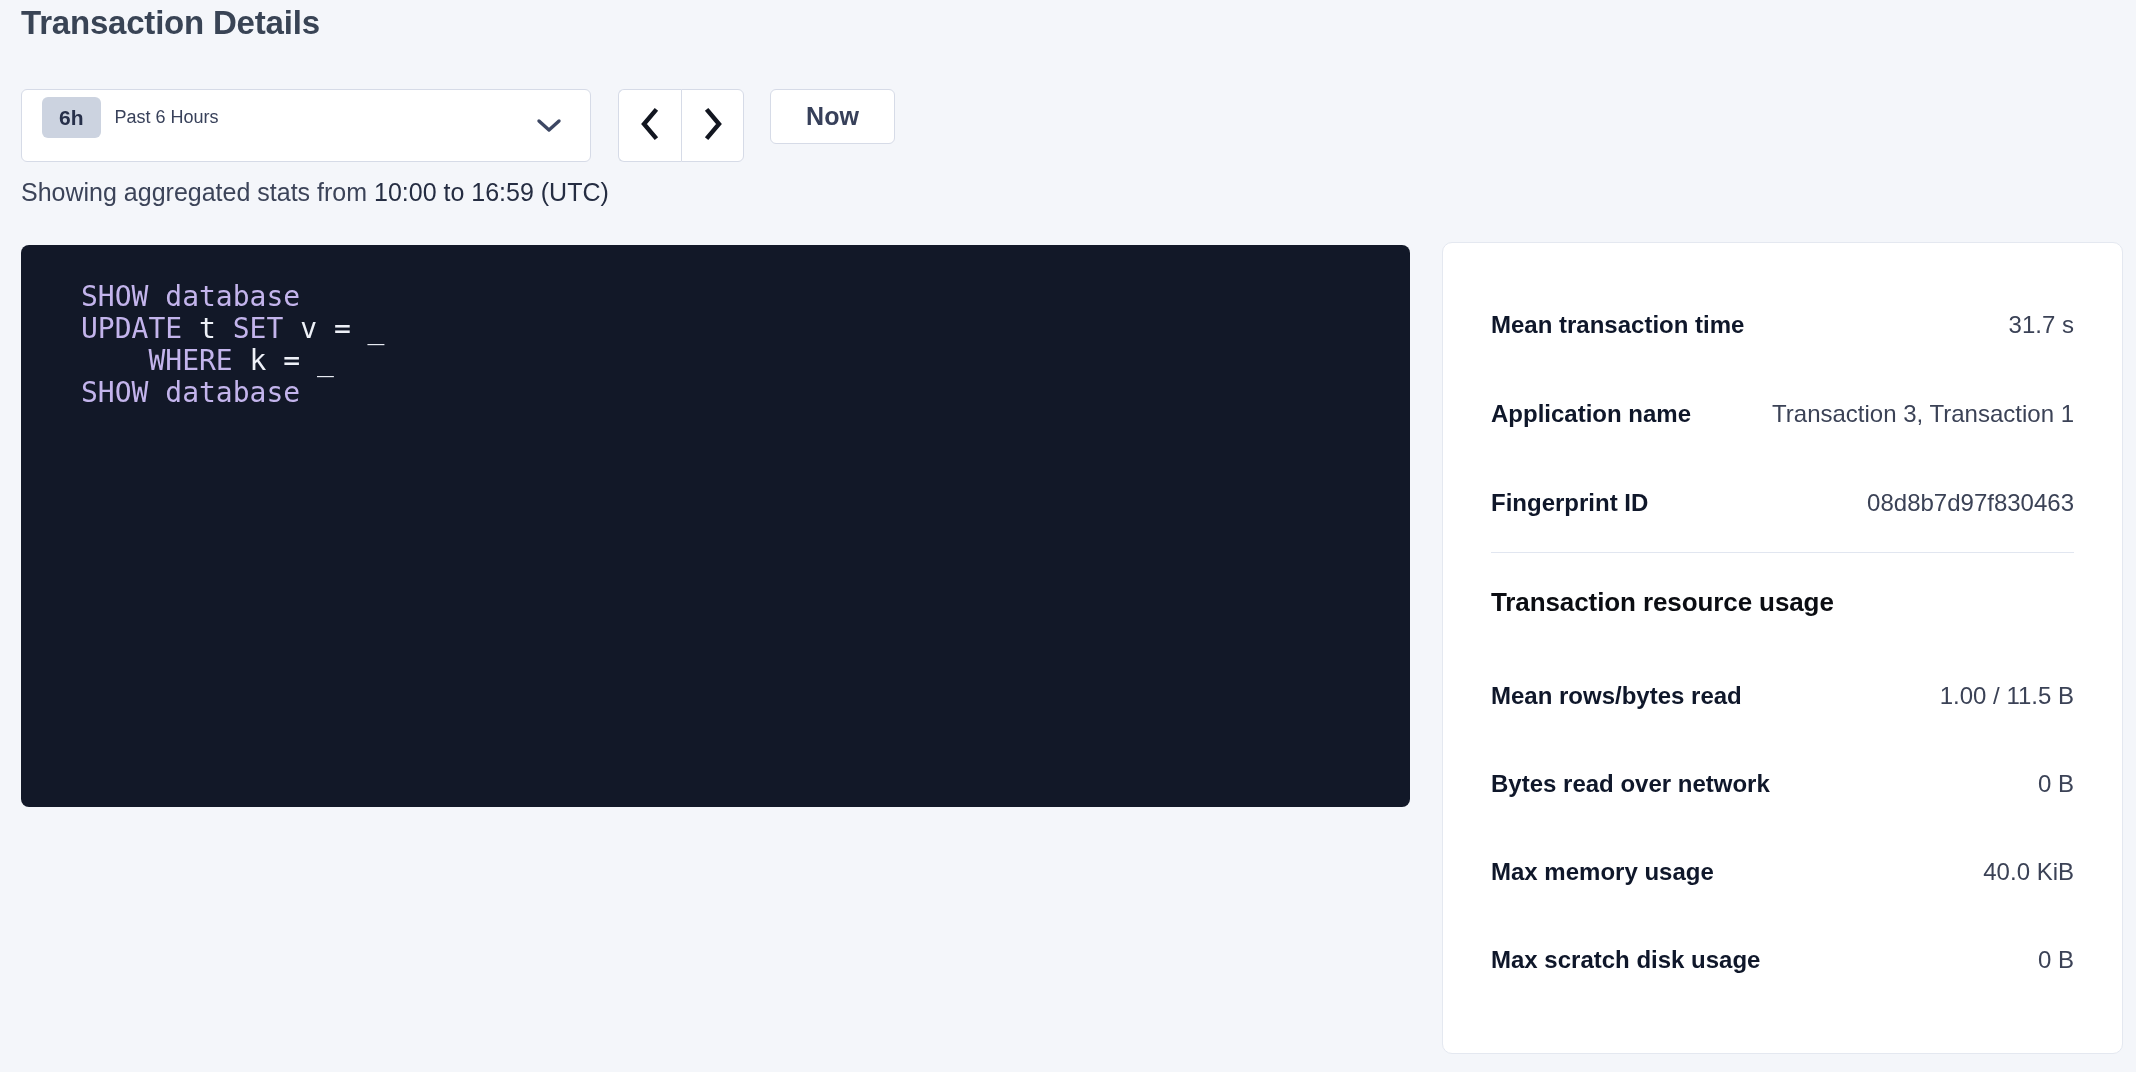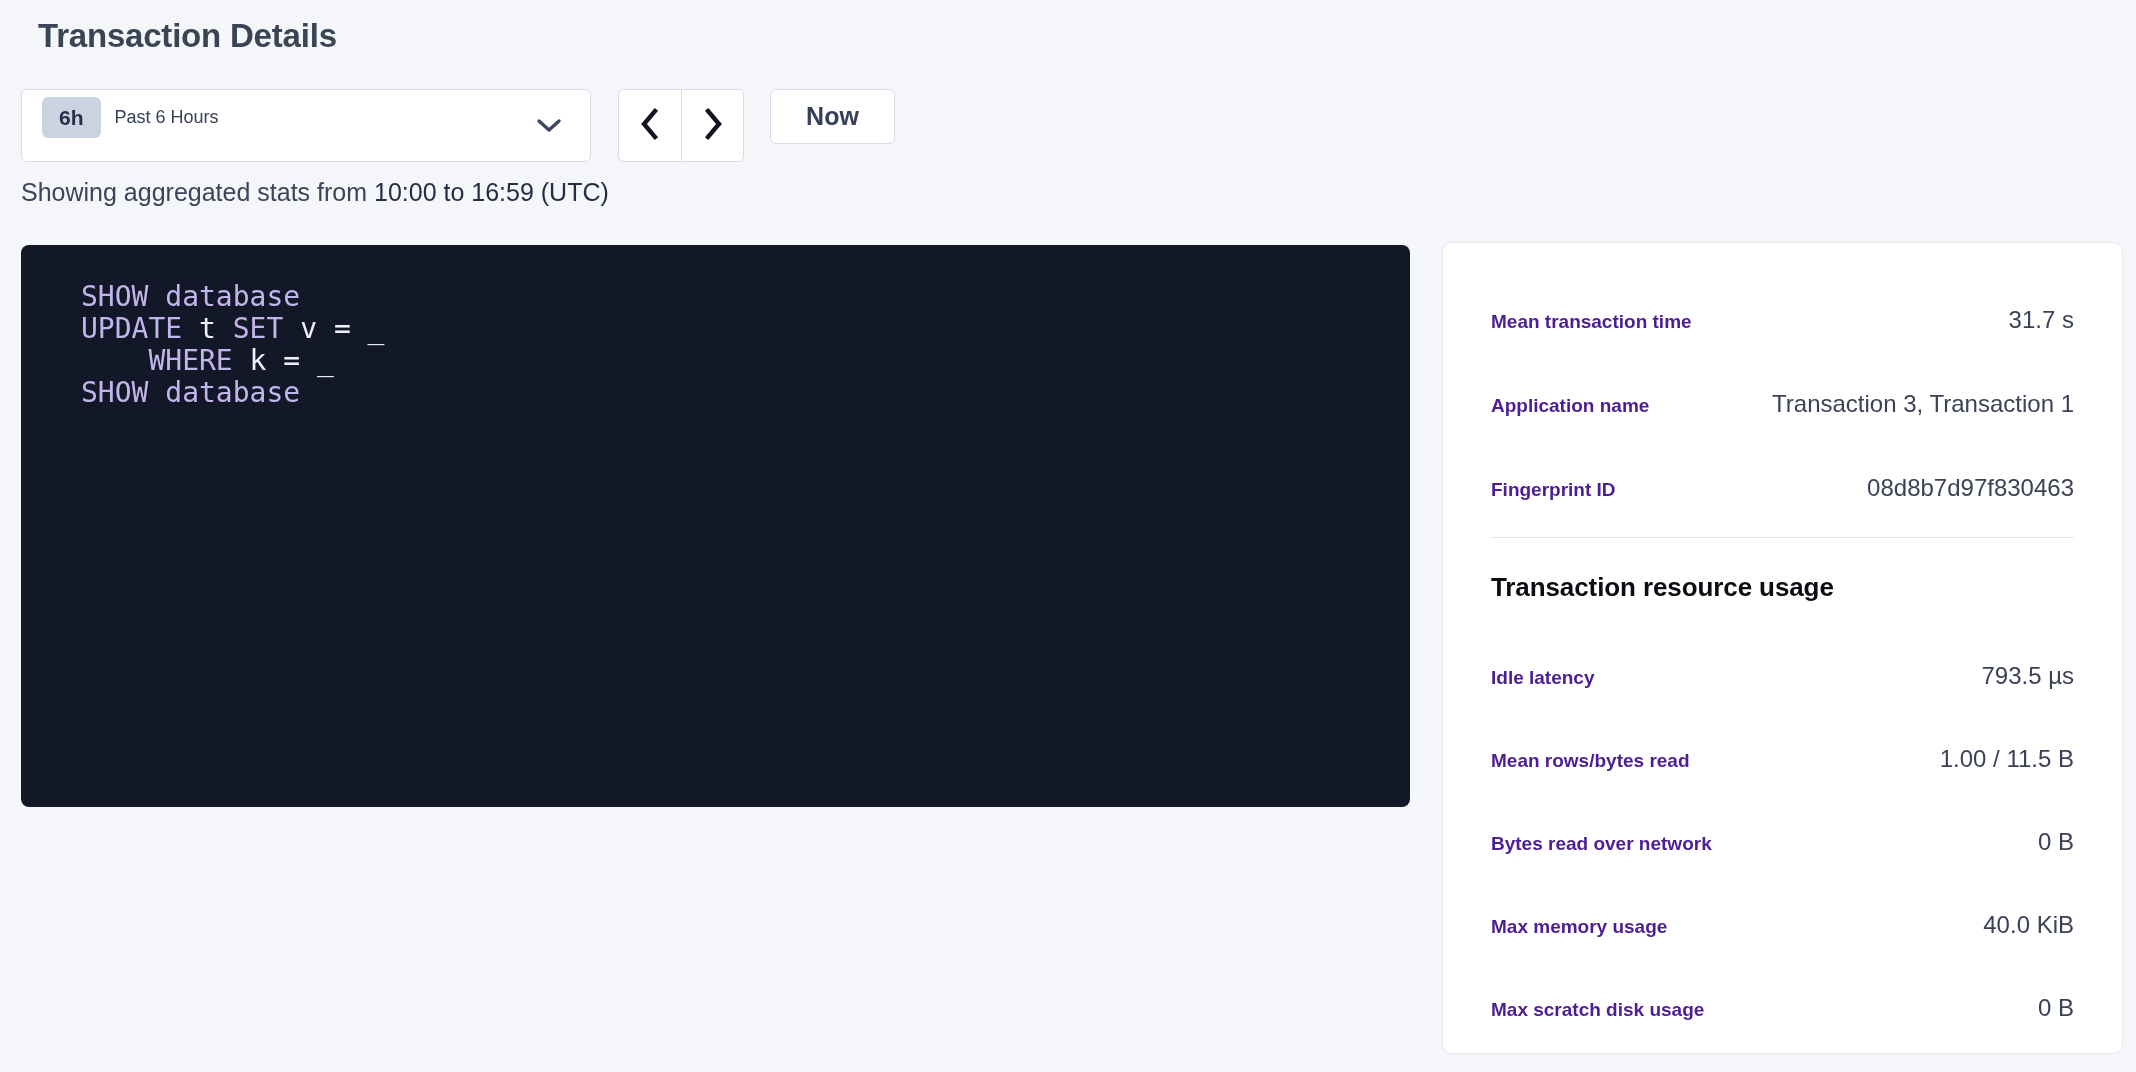--- a/index.html
+++ b/index.html
@@ -18,26 +18,25 @@
   .page {
     position: relative;
     width: 2136px;
     height: 1072px;
   }
 
   
   .page-title {
     position: absolute;
     left: 21px;
-    top: 17px;
+    top: 4px;
     font-size: 33px;
     font-weight: bold;
     letter-spacing: -0.2px;
     color: #394455;
-    margin-left: 17px;
   }
 
   .controls-row {
     position: absolute;
     left: 21px;
     top: 89px;
     display: flex;
     align-items: flex-start;
   }
 
@@ -157,23 +156,23 @@
     border-radius: 10px;
     padding: 42px 48px 0 48px;
   }
   .stat-row {
     display: flex;
     align-items: baseline;
     justify-content: space-between;
     margin-bottom: 35px;
   }
   .stat-label {
-    font-size: 19px;
-    font-weight: bold;
-    color: #4c1d95;
+    font-size: 24px;
+    font-weight: bold;
+    color: #0f172a;
     white-space: nowrap;
     margin-top: 26px;
   }
   .stat-value {
     font-size: 24px;
     font-weight: normal;
     color: #3b4256;
     text-align: right;
     white-space: nowrap;
     padding-left: 16px;
@@ -254,24 +253,20 @@
         </div>
         <div class="stat-row">
           <div class="stat-label">Fingerprint ID</div>
           <div class="stat-value">08d8b7d97f830463</div>
         </div>
       </div>
     <div class="card-divider"></div>
     <div class="section-heading">Transaction resource usage</div>
     <div id="resource-rows">
         <div class="stat-row resource-row">
-          <div class="stat-label">Idle latency</div>
-          <div class="stat-value">793.5 µs</div>
-        </div>
-        <div class="stat-row resource-row">
           <div class="stat-label">Mean rows/bytes read</div>
           <div class="stat-value">1.00 / 11.5 B</div>
         </div>
         <div class="stat-row resource-row">
           <div class="stat-label">Bytes read over network</div>
           <div class="stat-value">0 B</div>
         </div>
         <div class="stat-row resource-row">
           <div class="stat-label">Max memory usage</div>
           <div class="stat-value">40.0 KiB</div>

